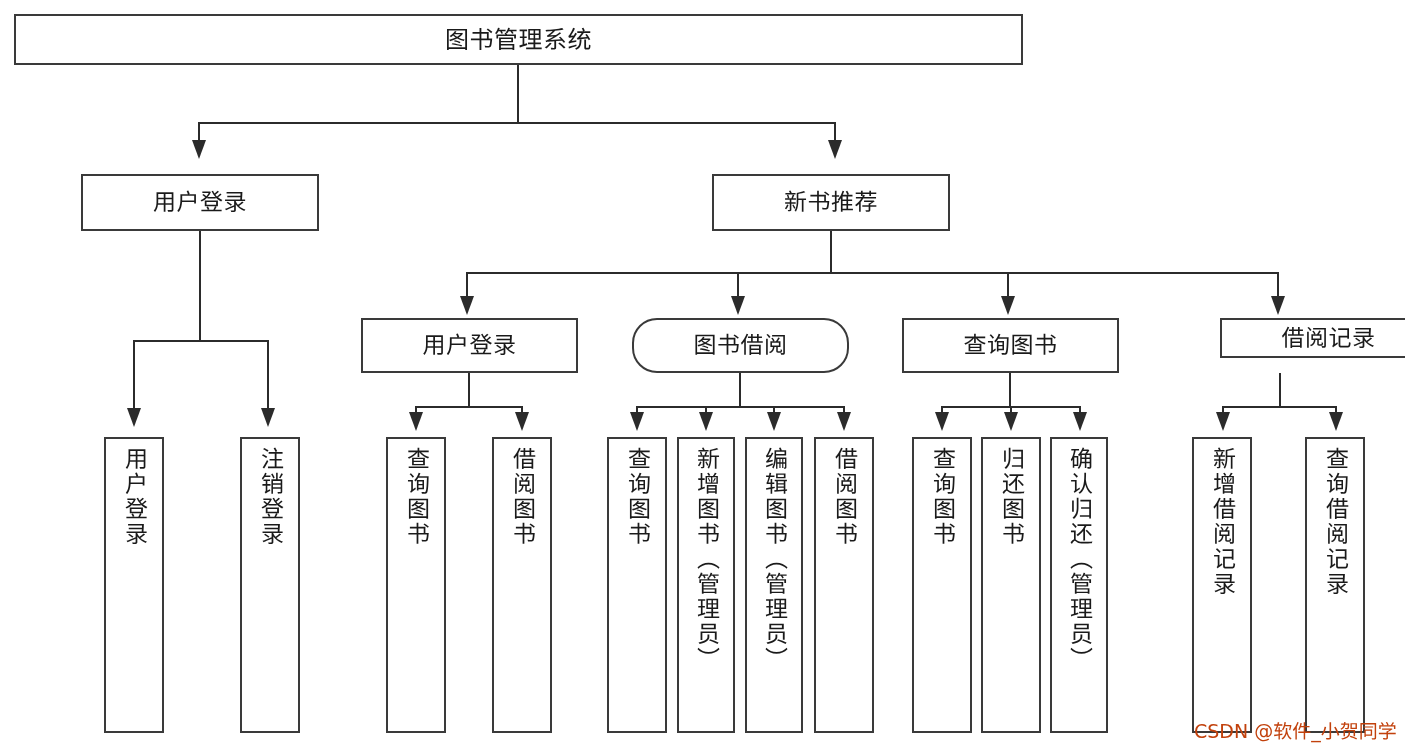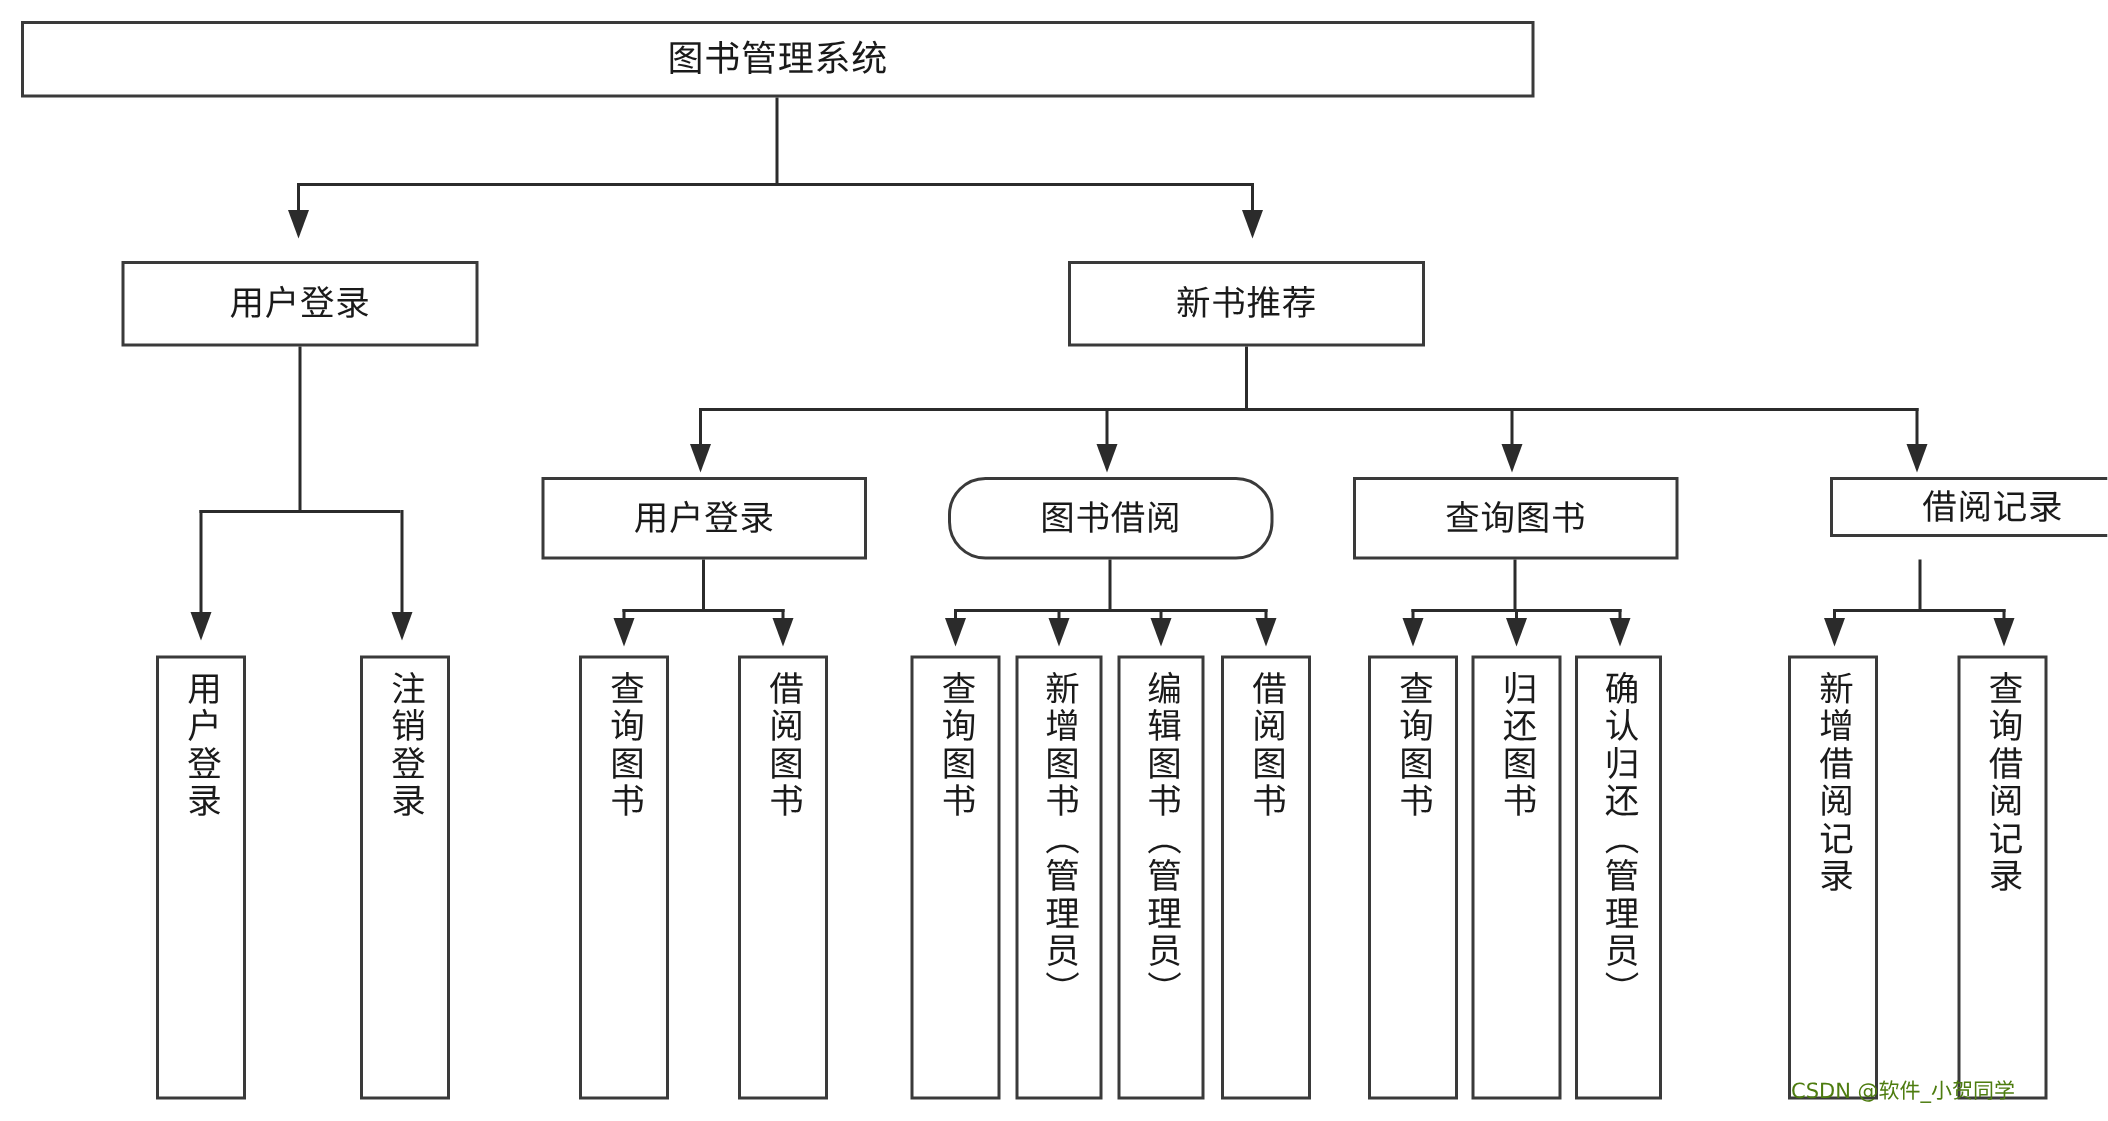--- a/index.html
+++ b/index.html
@@ -68,22 +68,22 @@
     width: 0;
     height: 0;
     border-left: 7px solid transparent;
     border-right: 7px solid transparent;
     border-top: 19px solid #2b2b2b;
   }
 
   
   #watermark {
     position: absolute;
-    font-size: 14px;
-    color: #4d7c0f;
+    font-size: 19px;
+    color: #c2410c;
     white-space: nowrap;
     user-select: none;
     font-family: "DejaVu Sans", "Liberation Sans", sans-serif;
   }
 </style>
 </head>
 <body>
 
 <div id="canvas">
 

